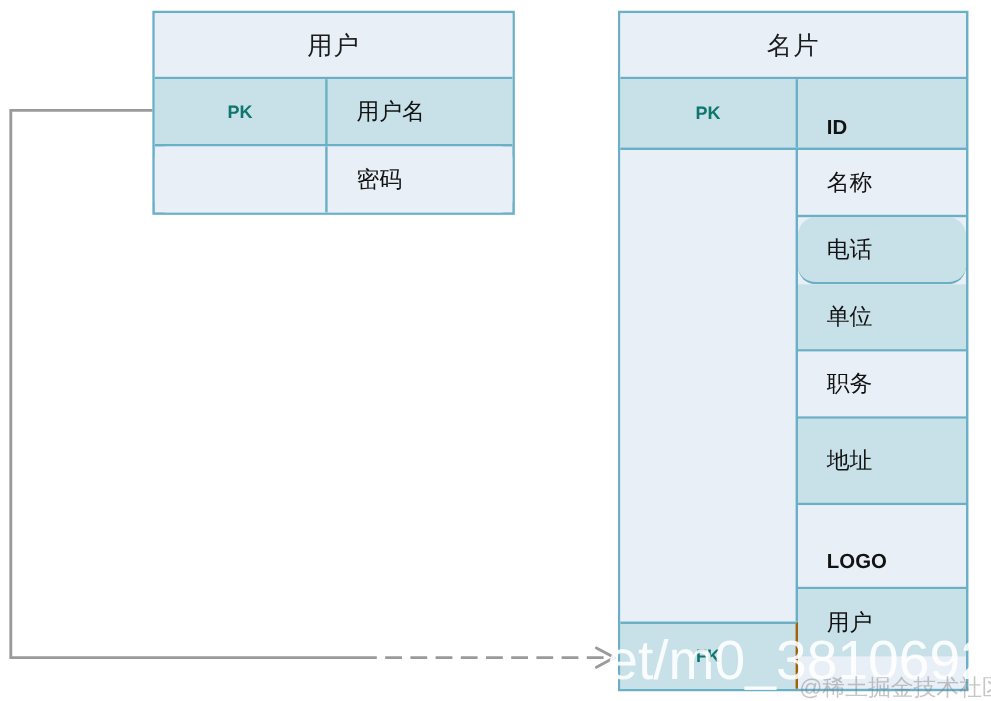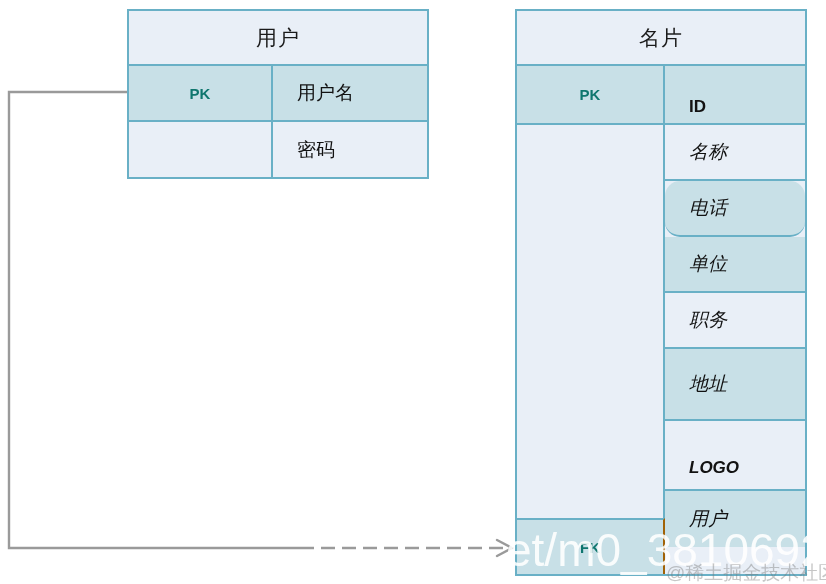--- a/index.html
+++ b/index.html
@@ -86,21 +86,20 @@
     position: absolute;
     left: 0; top: 0;
     box-sizing: border-box;
     background: #e9eff7;
     border-right: 2px solid #69b0c6;
   }
   .attrcol {
     position: absolute;
     top: 0;
     box-sizing: border-box;
-    font-style: italic;
   }
   .attrcol .erow { border-bottom: 2px solid #69b0c6; }
 
   
   #connector { position: absolute; left: 0; top: 0; pointer-events: none; }
 
   
   .wm-main {
     position: absolute;
     font-family: "Liberation Sans", "DejaVu Sans", sans-serif;

